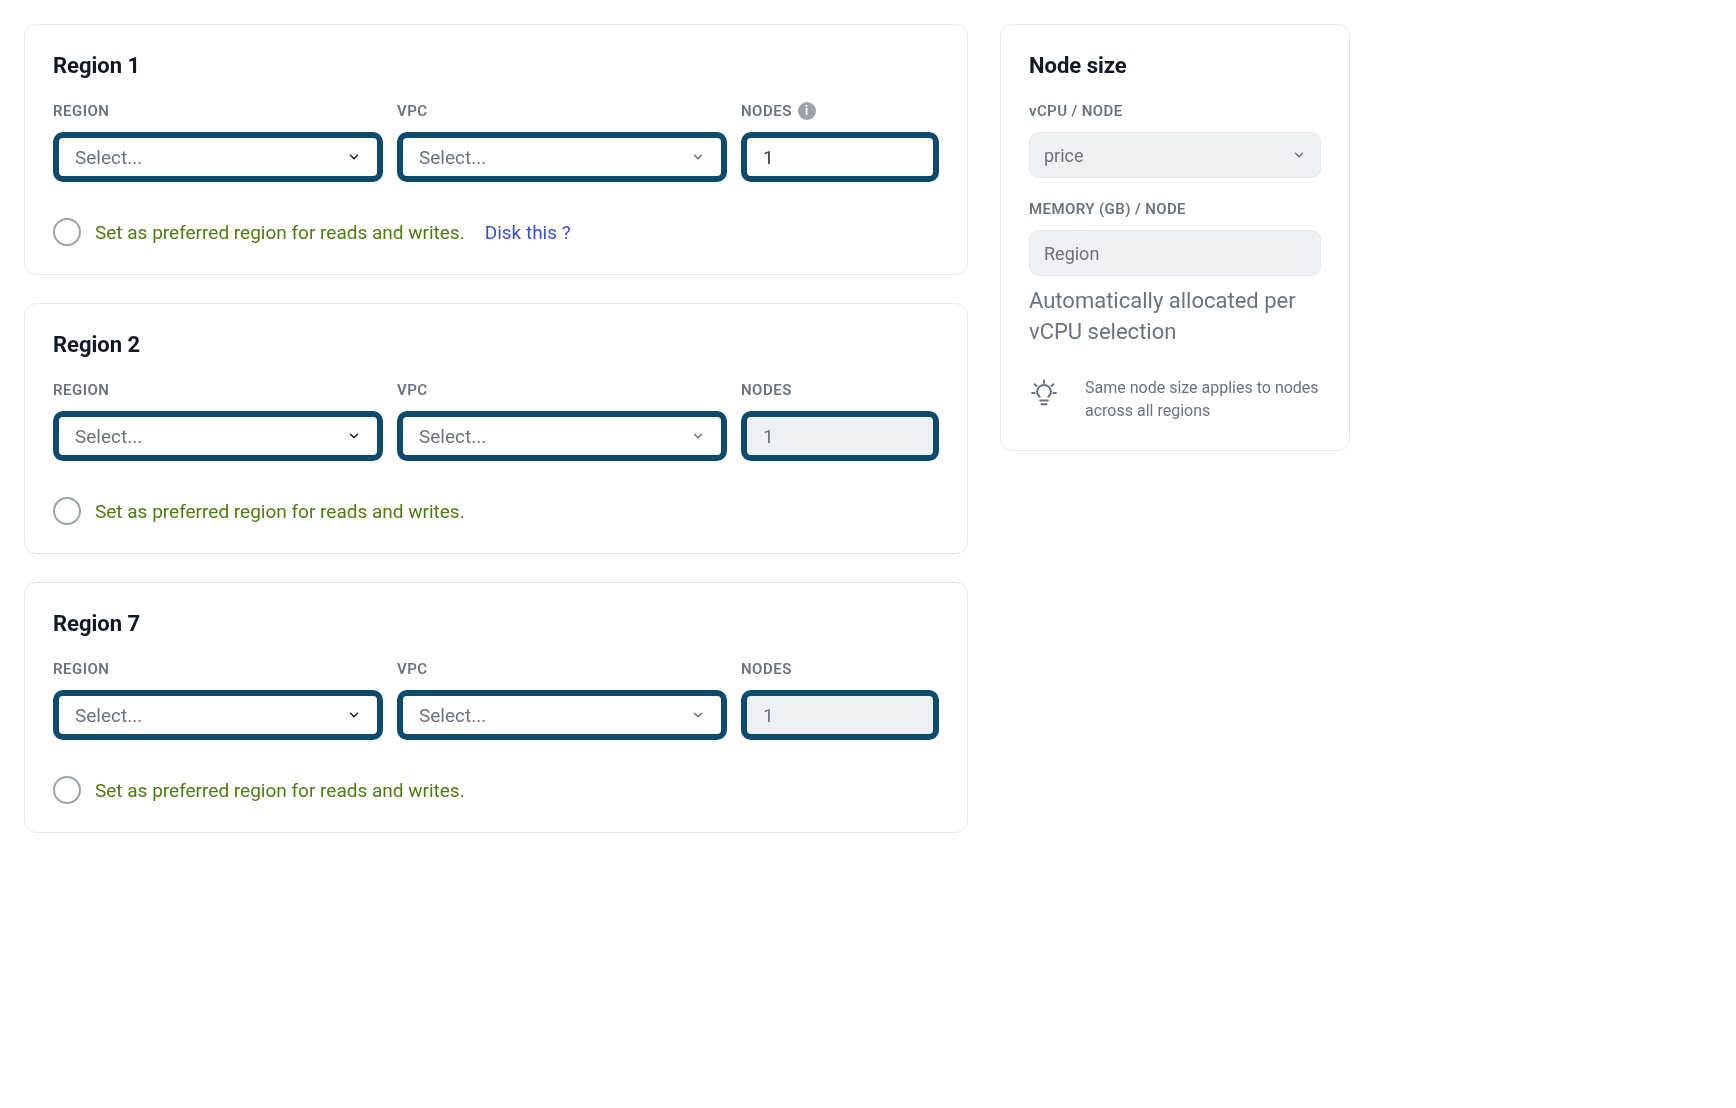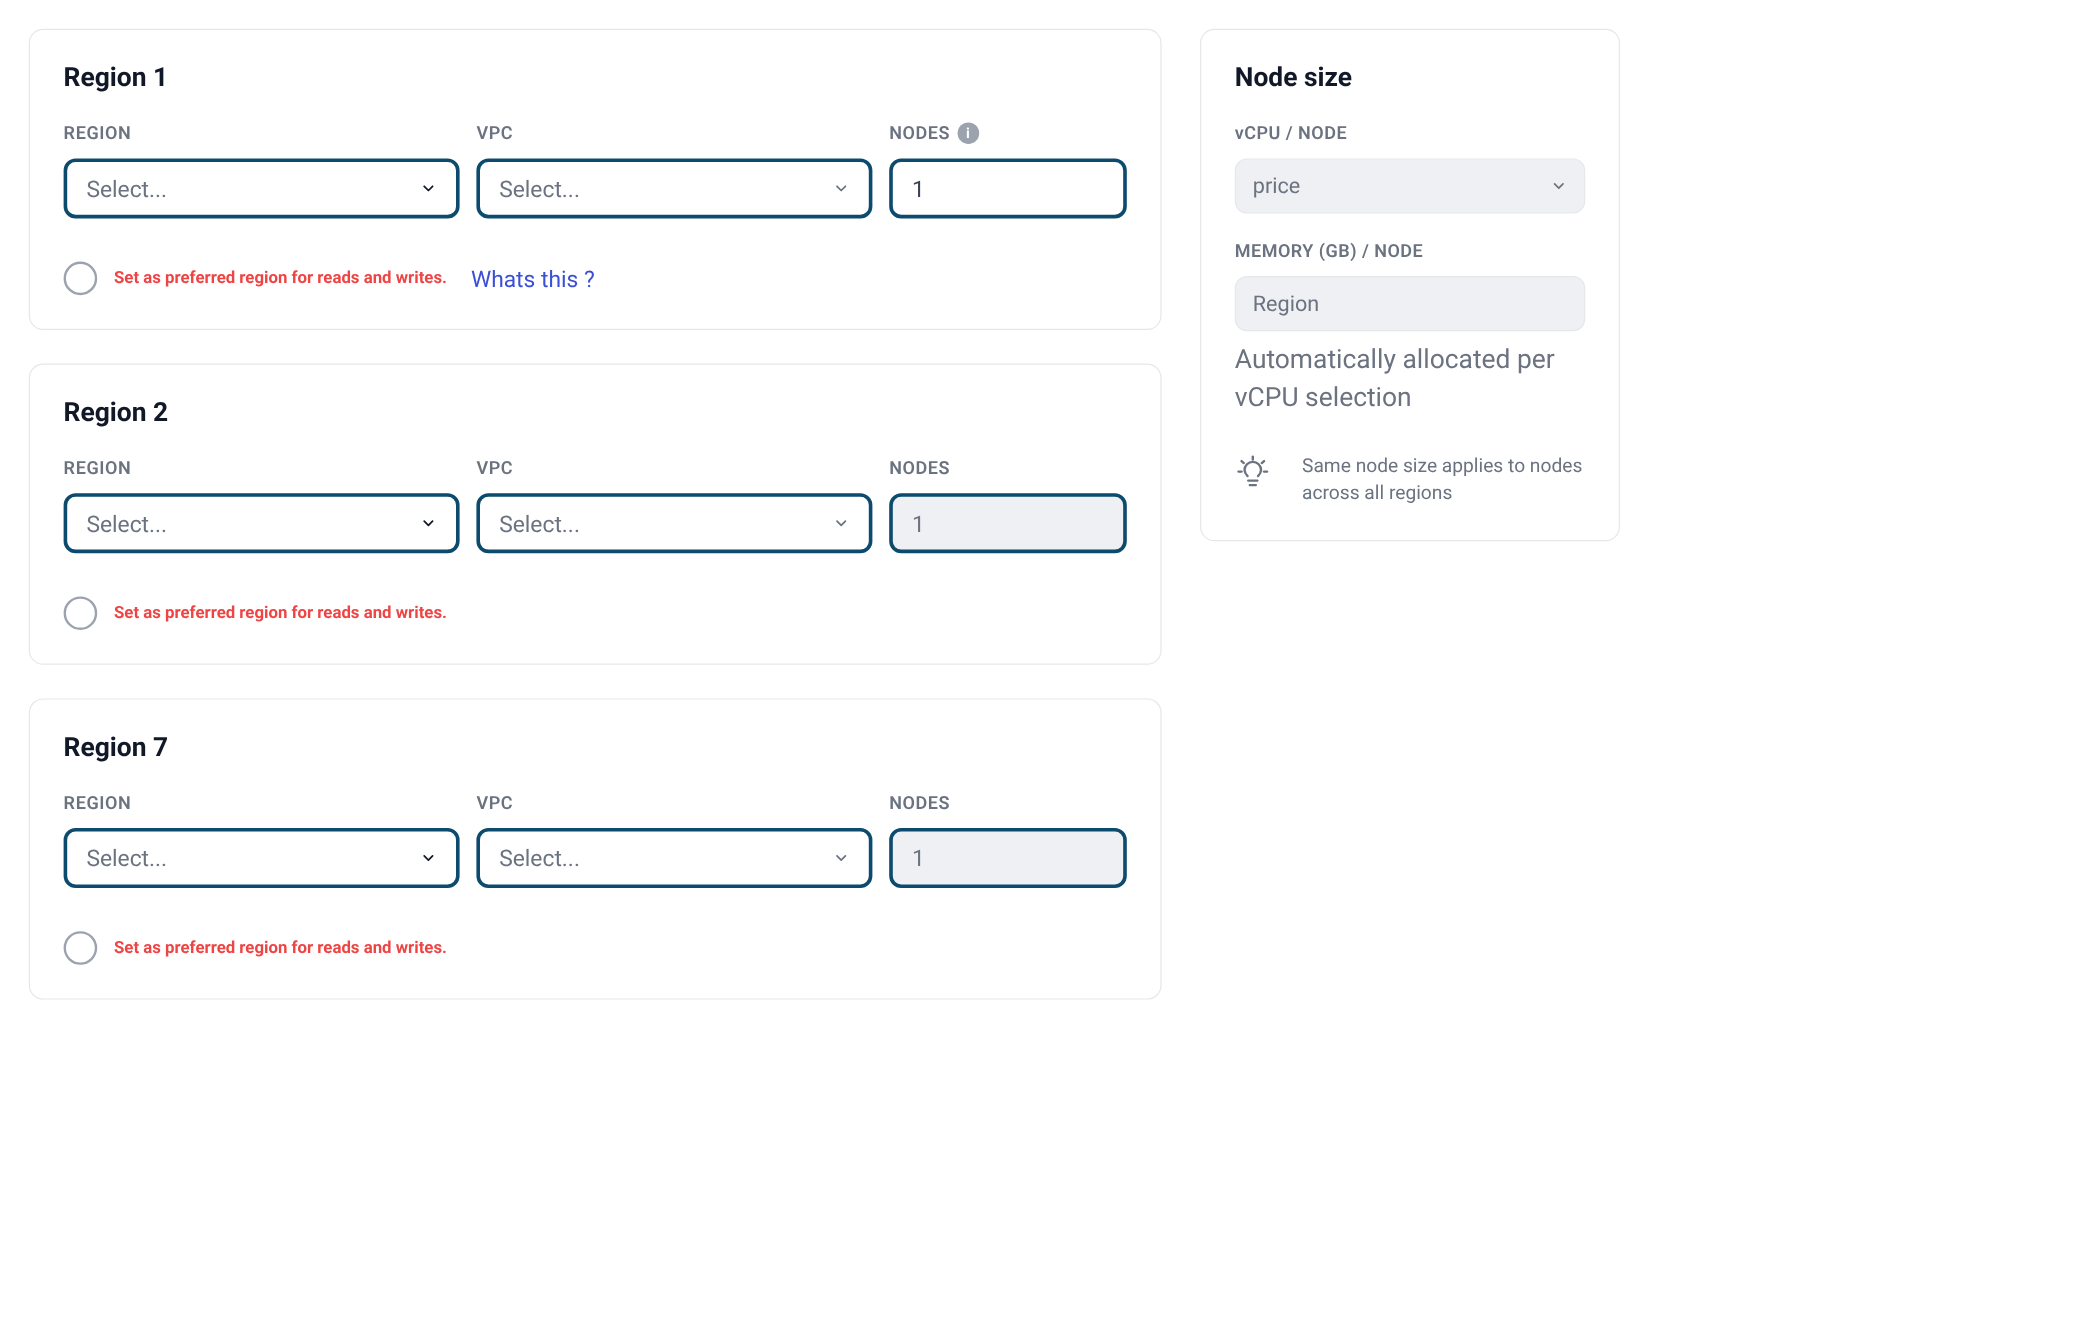--- a/index.html
+++ b/index.html
@@ -63,21 +63,21 @@
     background: #9ca3af;
     color: #ffffff;
     font-size: 12px;
     font-weight: 700;
     display: inline-flex;
     align-items: center;
     justify-content: center;
   }
   .select, .text-input {
     height: 50px;
-    border: 3px solid #0c4a6e;
+    border: 6px solid #0c4a6e;
     border-radius: 10px;
     background: #ffffff;
     padding: 0 16px;
     display: flex;
     align-items: center;
     justify-content: space-between;
     font-size: 19px;
     color: #6b7280;
   }
   .text-input { color: #374151; }
@@ -98,23 +98,22 @@
   }
   .radio {
     width: 28px;
     height: 28px;
     border: 2px solid #9ca3af;
     border-radius: 50%;
     flex: 0 0 auto;
     background: #fff;
   }
   .radio-label {
-    font-size: 14px;
-    color: #ef4444;
-    font-weight: bold;
+    font-size: 19px;
+    color: #4d7c0f;
   }
   .link {
     color: #3b4fd6;
     font-size: 19px;
     margin-left: 6px;
     cursor: pointer;
   }
   
   .ns-field { margin-bottom: 22px; }
   .ns-label {
@@ -199,21 +198,21 @@
             <span class="info-icon">i</span>
           </div>
           <div class="text-input">
             <span>1</span>
           </div>
         </div>
       </div>
       <div class="radio-row">
         <span class="radio"></span>
         <span class="radio-label">Set as preferred region for reads and writes.</span>
-        <span class="link">Whats this ?</span>
+        <span class="link">Disk this ?</span>
       </div>
     </div>
 
     <div class="card">
       <div class="card-title">Region 2</div>
       <div class="field-row">
         <div class="field field-region">
           <div class="field-label">REGION</div>
           <div class="select">
             <span>Select...</span>

